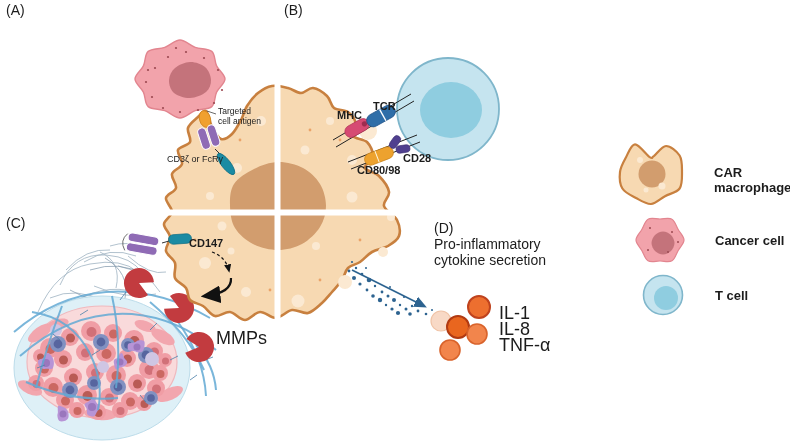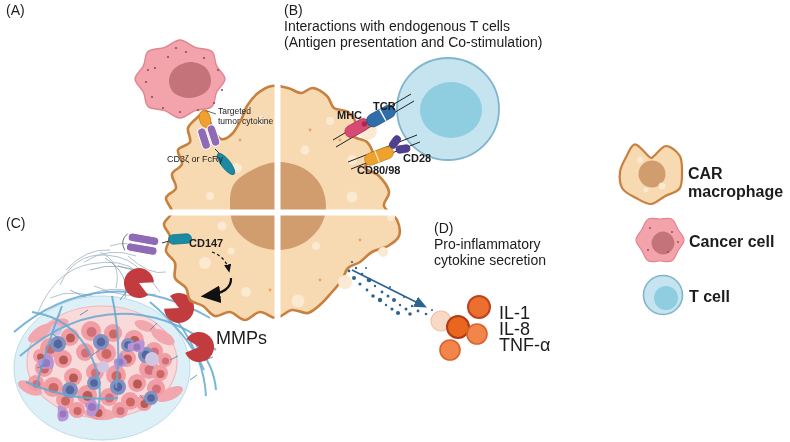--- a/index.html
+++ b/index.html
@@ -4,21 +4,21 @@
 <style>
   html,body{margin:0;padding:0;background:#fff;}
   .stage{position:relative;width:790px;height:442px;background:#fff;overflow:hidden;
          font-family:"Liberation Sans",sans-serif;}
   .stage svg{position:absolute;left:0;top:0;}
   .lbl{position:absolute;color:#1c1c1c;white-space:pre-line;}
   .title{font-size:14px;line-height:16px;}
   .small{font-size:8.5px;line-height:9.5px;}
   .rec{font-size:11px;font-weight:bold;}
   .med{font-size:18px;line-height:14px;}
-  .legend-lbl{font-size:16px;font-weight:bold;}
+  .legend-lbl{font-size:13px;font-weight:bold;margin-left:26px;}
 </style>
 </head>
 <body>
 
 <div class="stage">
 
   <svg id="art" width="790" height="442" viewBox="0 0 790 442">
     <defs>
       <marker id="mk-sm" markerWidth="7" markerHeight="6" refX="5.5" refY="3" orient="auto">
         <path d="M0,0L7,3L0,6Z" fill="#111"></path>
@@ -333,25 +333,23 @@
         <circle cx="648" cy="250" r="1" fill="#9c4a52"></circle>
         <circle cx="678" cy="242" r="1" fill="#9c4a52"></circle>
         <circle cx="663" cy="295" r="19.5" fill="#c5e4ef" stroke="#7fb6cb" stroke-width="1.6"></circle>
         <circle cx="666" cy="298" r="12" fill="#8fcde0"></circle>
       </g>
   </svg>
 
   <div class="lbl title" style="left:6px;top:2px">(A)</div>
 
   <div class="lbl title" style="left:284px;top:2px">(B)</div>
-  <div class="lbl title" style="left:284px;top:18px">Interactions with endogenous T cells
-(Antigen presentation and Co-stimulation)</div>
 
   <div class="lbl small" style="left:218px;top:107px">Targeted
-tumor cytokine</div>
+cell antigen</div>
   <div class="lbl" style="left:167px;top:154px;font-size:9px;font-weight:normal">CD3ζ or FcRγ</div>
 
   <div class="lbl rec" style="left:337px;top:109px">MHC</div>
   <div class="lbl rec" style="left:373px;top:100px">TCR</div>
   <div class="lbl rec" style="left:357px;top:164px">CD80/98</div>
   <div class="lbl rec" style="left:403px;top:152px">CD28</div>
 
   <div class="lbl title" style="left:6px;top:215px">(C)</div>
   <div class="lbl rec" style="left:189px;top:237px">CD147</div>
   <div class="lbl med" style="left:216px;top:331px">MMPs</div>

